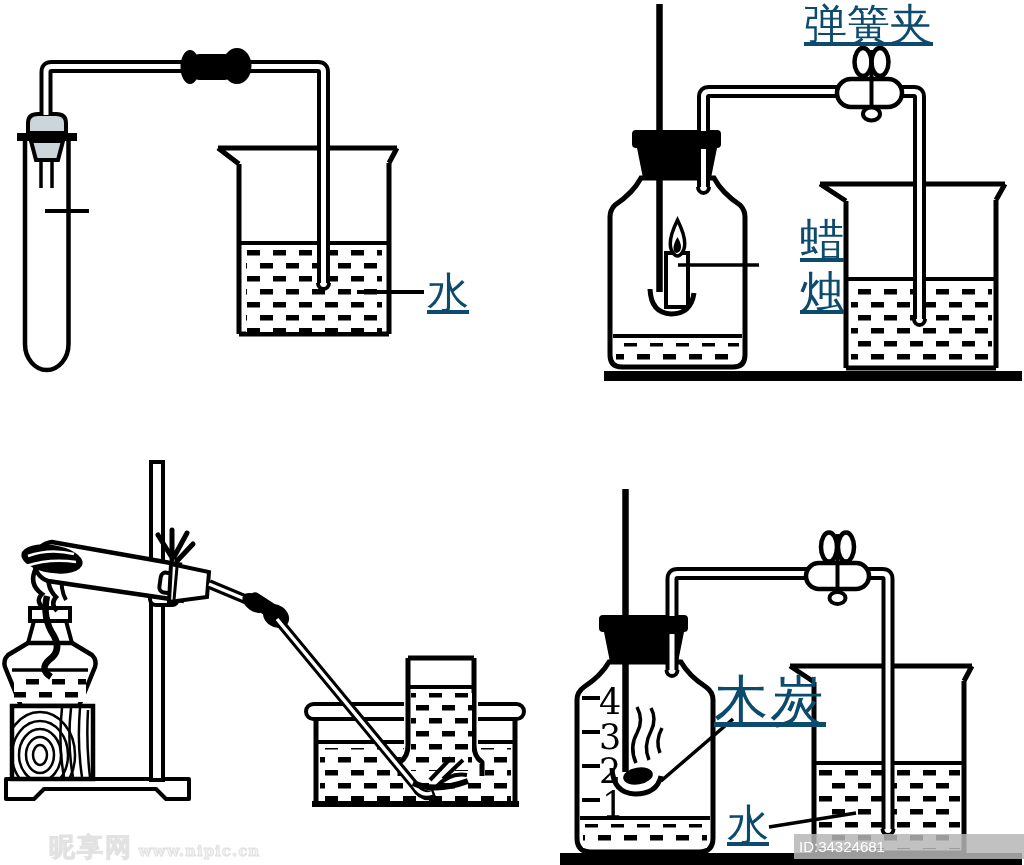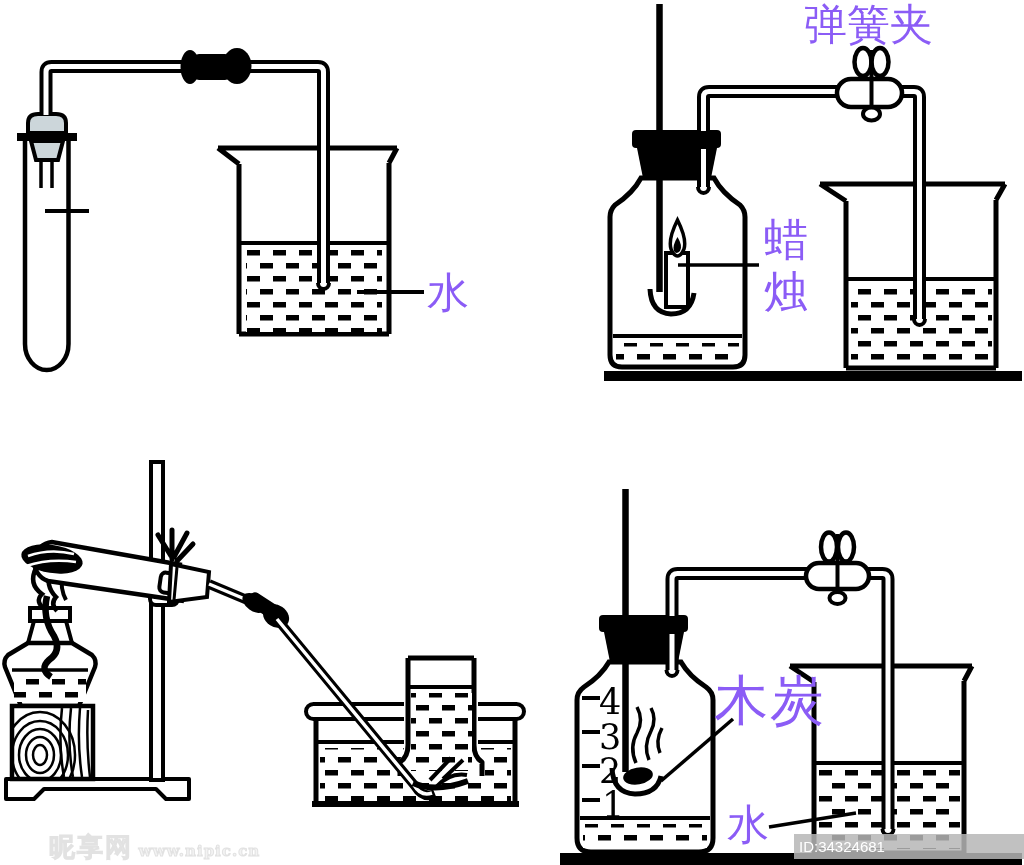--- a/index.html
+++ b/index.html
@@ -1,21 +1,21 @@
 <!DOCTYPE html>
 <html><head>
 <meta charset="utf-8">
 <style>
   html,body{margin:0;padding:0;background:#fff;}
   #stage{position:relative;width:1024px;height:865px;background:#fff;overflow:hidden;
          font-family:"DejaVu Serif","Liberation Serif",serif;}
   #art{position:absolute;left:0;top:0;}
-  .lbl{position:absolute;color:#8b5cf6;line-height:1.0;white-space:nowrap;
-       font-family:"DejaVu Serif","Liberation Serif",serif;}
-  .lbl.v{white-space:normal;word-break:break-all;}
+  .lbl{position:absolute;color:#0c4a6e;line-height:1.0;white-space:nowrap;
+       font-family:"DejaVu Serif","Liberation Serif",serif;text-decoration:underline;}
+  .lbl.v{white-space:normal;word-break:break-all;margin-left:36px;}
   .grad{position:absolute;color:#000;font-size:35px;
         font-family:"DejaVu Serif","Liberation Serif",serif;}
   #wm-site{position:absolute;left:13px;top:830px;color:#f3f3f3;
            -webkit-text-stroke:1px #e2e2e2;font-weight:bold;}
   #wm-site .big{font-size:26px;letter-spacing:2px;padding-left:36px;}
   #wm-site .small{font-size:15px;letter-spacing:1px;}
   #wm-id{position:absolute;left:794px;top:834px;width:230px;height:25px;
          background:rgba(182,182,182,.85);color:#fff;font-size:15px;
          font-family:"Liberation Sans",sans-serif;line-height:25px;
          padding-left:5px;box-sizing:border-box;overflow:hidden;}

